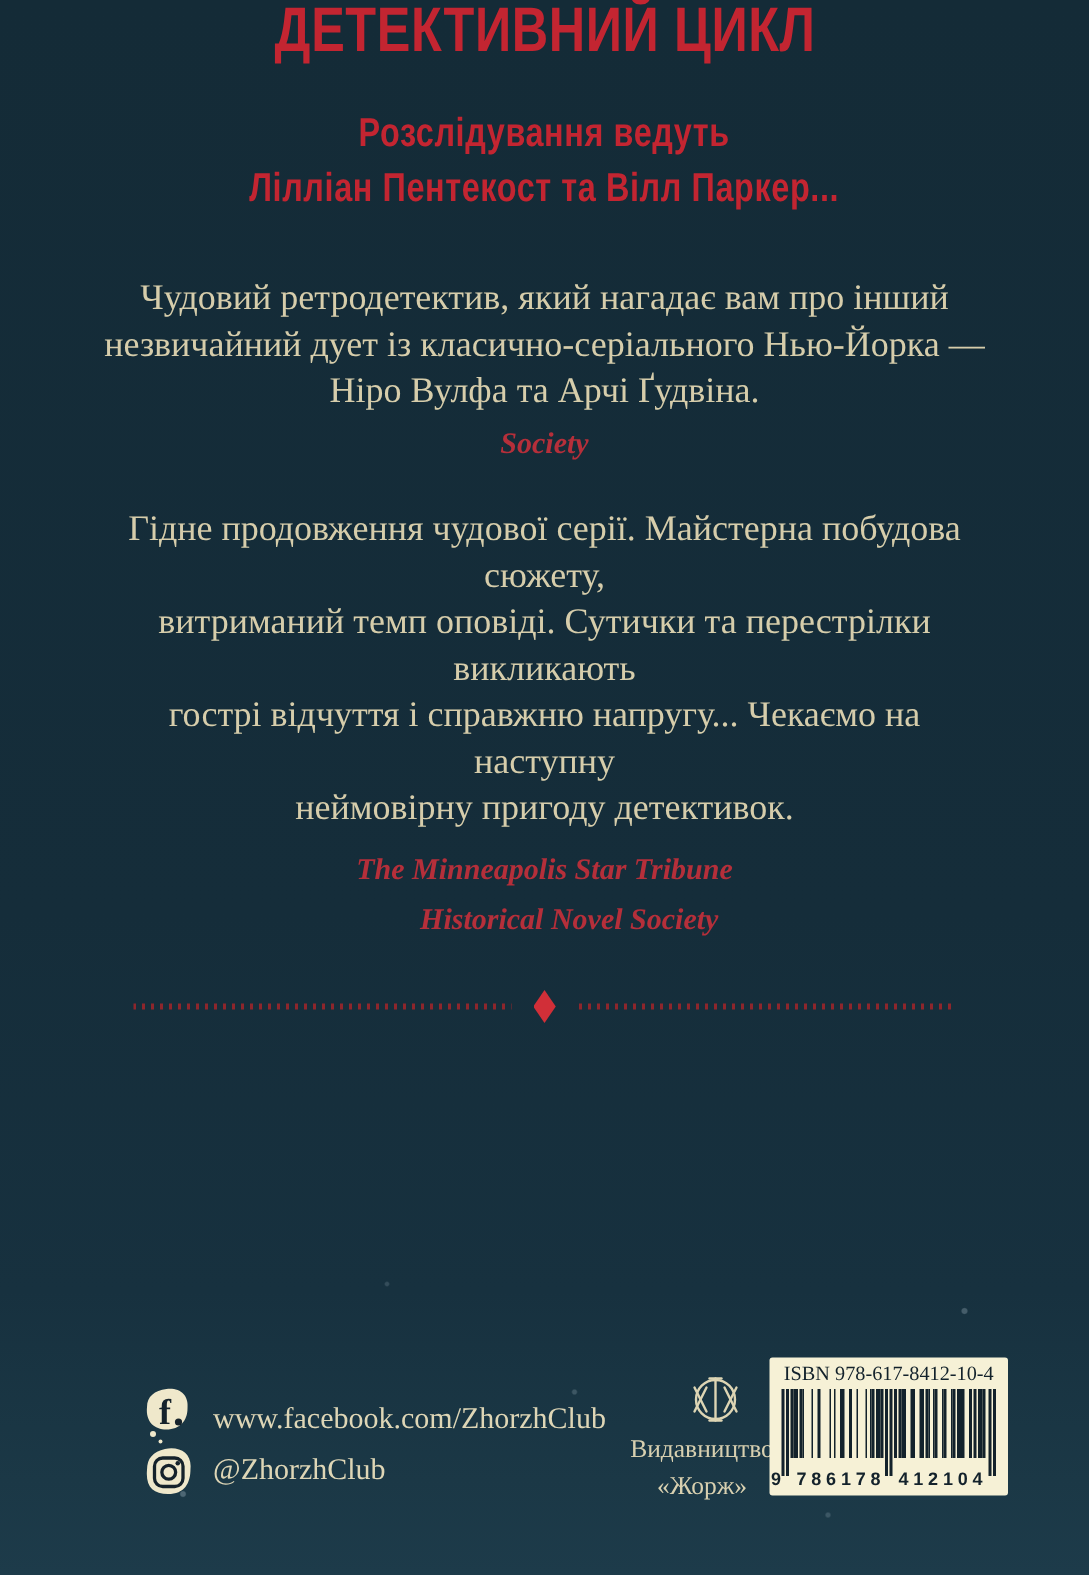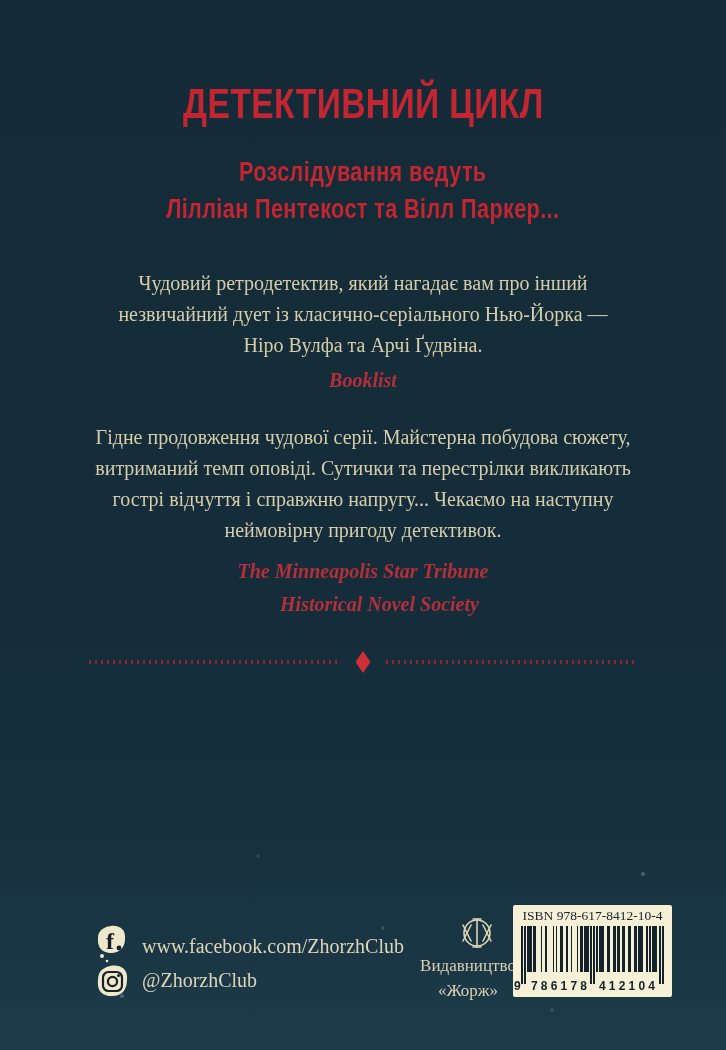--- a/index.html
+++ b/index.html
@@ -13,32 +13,32 @@
     content:"";position:absolute;left:0;right:0;bottom:0;height:240px;pointer-events:none;
     background-image:
       radial-gradient(circle 1.5px at 122px 186px, rgba(205,222,232,.28) 0 1.5px, transparent 2.4px),
       radial-gradient(circle 1.2px at 383px 118px, rgba(205,222,232,.20) 0 1.2px, transparent 2.2px),
       radial-gradient(circle 1.6px at 643px 64px,  rgba(205,222,232,.25) 0 1.6px, transparent 2.4px),
       radial-gradient(circle 1px   at 258px 46px,  rgba(205,222,232,.16) 0 1px,  transparent 2px),
       radial-gradient(circle 1.2px at 552px 200px, rgba(205,222,232,.18) 0 1.2px, transparent 2.2px);
   }
   .condensed{display:inline-block;transform:scaleX(.8);transform-origin:50% 50%;white-space:pre-line;letter-spacing:.5px;}
   .series-title{
-    padding-top:84px;text-align:center;color:#c32531;
+    text-align:center;color:#c32531;
     font-family:"Liberation Sans","DejaVu Sans",sans-serif;font-weight:700;
     font-size:42px;line-height:40px;
   }
   .subtitle{
     margin-top:30px;text-align:center;color:#c32531;
     font-family:"Liberation Sans","DejaVu Sans",sans-serif;font-weight:700;
     font-size:27px;line-height:37px;
   }
   .quote-block{text-align:center;}
   .quote-text{
-    margin:0 auto;width:600px;color:#d6cdab;font-size:20px;line-height:31px;
+    margin:0 auto;width:600px;color:#d6cdab;font-size:24px;line-height:31px;
     white-space:pre-line;
   }
   .quote-source{
     margin-top:7px;color:#b52f3a;font-size:20px;line-height:24px;
     font-style:italic;font-weight:700;
   }
   .q1{margin-top:40px;} .q2 .quote-text{margin-top:30px;} .q3 .quote-text{margin-top:28px;}
   .q2 .quote-source{margin-top:13px;} .q3 .quote-source{margin-top:9px;margin-left:33px;}
 
   .divider{margin:35px auto 0;width:548px;display:flex;align-items:center;gap:15px;}
@@ -80,21 +80,21 @@
 
   <div class="subtitle">
     <span class="condensed">Розслідування ведуть
 Лілліан Пентекост та Вілл Паркер...</span>
   </div>
 
   <div class="quote-block q1">
     <p class="quote-text">Чудовий ретродетектив, який нагадає вам про інший
 незвичайний дует із класично-серіального Нью-Йорка —
 Ніро Вулфа та Арчі Ґудвіна.</p>
-    <div class="quote-source">Booklist</div>
+    <div class="quote-source">Society</div>
   </div>
 
   <div class="quote-block q2">
     <p class="quote-text">Гідне продовження чудової серії. Майстерна побудова сюжету,
 витриманий темп оповіді. Сутички та перестрілки викликають
 гострі відчуття і справжню напругу... Чекаємо на наступну
 неймовірну пригоду детективок.</p>
     <div class="quote-source">The Minneapolis Star Tribune</div>
   </div>
 

